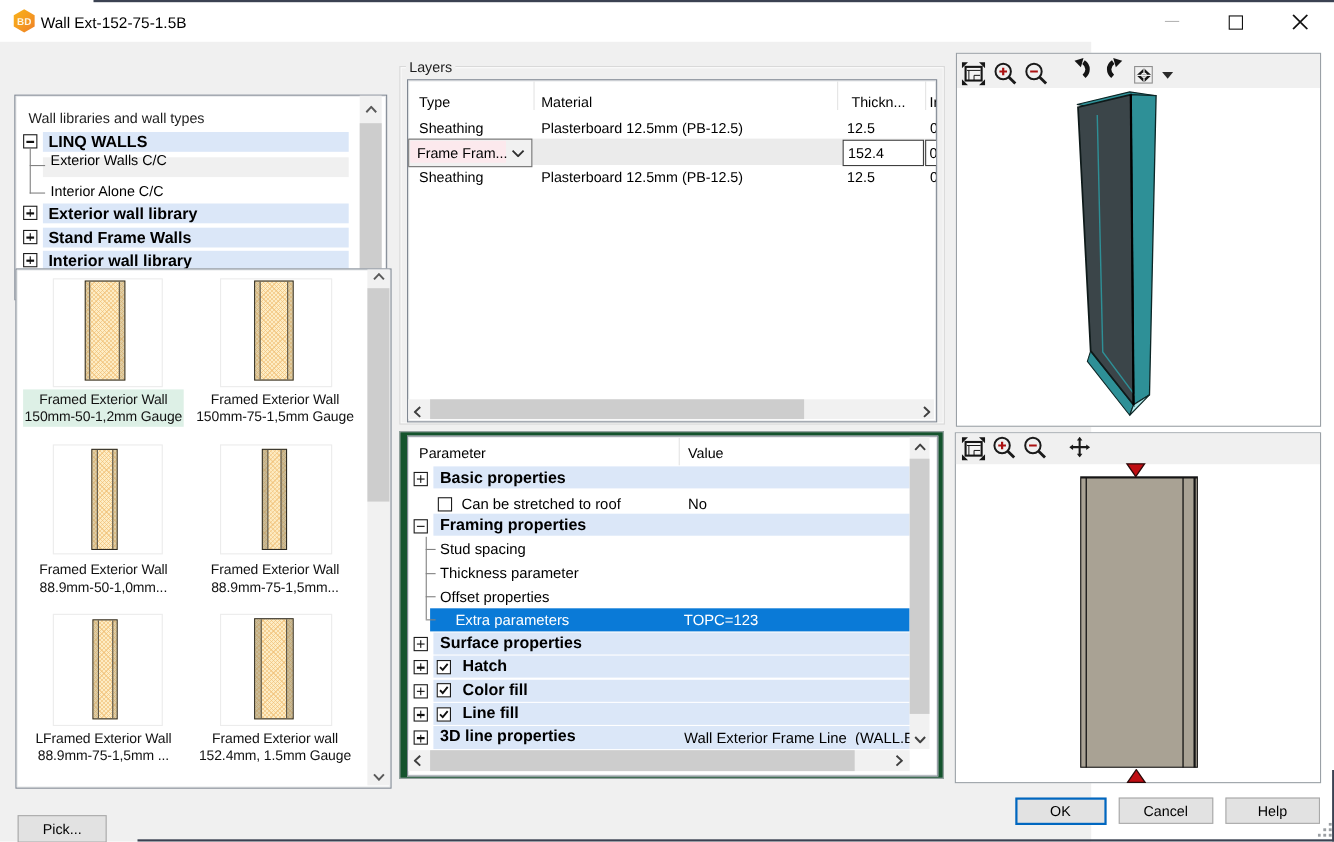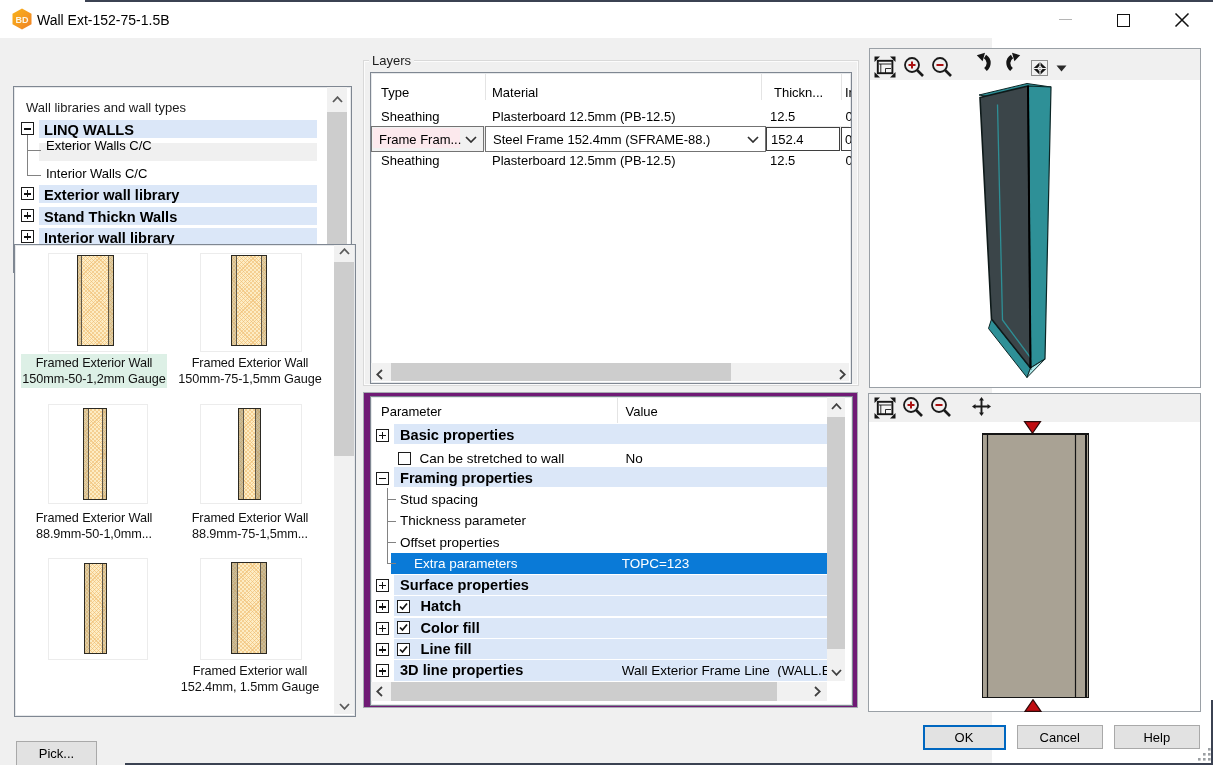--- a/index.html
+++ b/index.html
@@ -78,23 +78,23 @@
       <div class="abs" style="left:12.7px;top:125.3px;width:1.6px;height:7px;background:#111;"></div>
     <div class="plusbox" style="left:7px;top:143px;"></div>
       <div class="abs" style="left:10px;top:149px;width:7px;height:1.6px;background:#111;"></div>
       <div class="abs" style="left:12.7px;top:146.3px;width:1.6px;height:7px;background:#111;"></div>
     <div class="plusbox" style="left:7px;top:165px;"></div>
       <div class="abs" style="left:10px;top:171px;width:7px;height:1.6px;background:#111;"></div>
       <div class="abs" style="left:12.7px;top:168.3px;width:1.6px;height:7px;background:#111;"></div>
 
     <div class="txt bold15" style="left:30px;top:36px;">LINQ WALLS</div>
     <div class="txt" style="left:32px;top:52px;">Exterior Walls C/C</div>
-    <div class="txt" style="left:32px;top:80px;">Interior Walls C/C</div>
+    <div class="txt" style="left:32px;top:80px;">Interior Alone C/C</div>
     <div class="txt bold15" style="left:30px;top:101px;">Exterior wall library</div>
-    <div class="txt bold15" style="left:30px;top:123px;">Stand Thickn Walls</div>
+    <div class="txt bold15" style="left:30px;top:123px;">Stand Frame Walls</div>
     <div class="txt bold15" style="left:30px;top:144px;">Interior wall library</div>
     <div class="txt bold15" style="left:30px;top:166px;">Parameter wall library</div>
 
     <div class="sb-track" style="left:313px;top:0px;width:20px;height:183px;"></div>
     <svg class="abs" style="left:318px;top:9px;" width="11" height="7" viewBox="0 0 11 7">
         <path d="M1,6 L5.5,1.2 L10,6" stroke="#5a5a5a" stroke-width="1.8" fill="none"></path>
       </svg>
     <div class="sb-thumb" style="left:313px;top:25px;width:20px;height:134px;"></div>
     <svg class="abs" style="left:318px;top:170px;" width="11" height="7" viewBox="0 0 11 7">
         <path d="M1,1 L5.5,5.8 L10,1" stroke="#5a5a5a" stroke-width="1.8" fill="none"></path>
@@ -130,20 +130,21 @@
       </div>
     <div class="wall" style="left:216px;top:317px;width:35.5px;height:92px;">
         <div class="ws l w"></div>
         <div class="ws r w"></div>
       </div>
     <div class="abs" style="left:6px;top:109px;width:146px;height:34px;background:#ddf0e6;"></div>
     <div class="lbl" style="left:-1px;top:111px;width:160px;">Framed Exterior Wall<br>150mm-50-1,2mm Gauge</div>
     <div class="lbl" style="left:155px;top:111px;width:160px;">Framed Exterior Wall<br>150mm-75-1,5mm Gauge</div>
     <div class="lbl" style="left:-1px;top:266px;width:160px;">Framed Exterior Wall<br>88.9mm-50-1,0mm...</div>
     <div class="lbl" style="left:155px;top:266px;width:160px;">Framed Exterior Wall<br>88.9mm-75-1,5mm...</div>
+    <div class="lbl" style="left:-1px;top:419px;width:160px;">LFramed Exterior Wall<br>88.9mm-75-1,5mm ...</div>
     <div class="lbl" style="left:155px;top:419px;width:160px;">Framed Exterior wall<br>152.4mm, 1.5mm Gauge</div>
     <div class="sb-track" style="left:319px;top:0px;width:20px;height:469px;"></div>
     <svg class="abs" style="left:324px;top:3px;" width="11" height="7" viewBox="0 0 11 7">
         <path d="M1,6 L5.5,1.2 L10,6" stroke="#5a5a5a" stroke-width="1.8" fill="none"></path>
       </svg>
     <div class="sb-thumb" style="left:319px;top:17px;width:20px;height:194px;"></div>
     <svg class="abs" style="left:324px;top:458px;" width="11" height="7" viewBox="0 0 11 7">
         <path d="M1,1 L5.5,5.8 L10,1" stroke="#5a5a5a" stroke-width="1.8" fill="none"></path>
       </svg>
   </div>
@@ -164,26 +165,20 @@
     <div class="txt" style="left:474.5px;top:37px;">0</div>
 
     <div class="abs" style="left:0px;top:53px;width:478px;height:24px;background:#ebebeb;"></div>
     <div class="combo" style="left:0px;top:53px;width:111px;height:24px;background:#f1f1f1;">
       <div class="abs" style="left:1px;top:1px;width:87px;height:20px;background:#fce9ed;"></div>
       <div class="txt" style="left:7px;top:6px;">Frame Fram...</div>
       <svg class="abs" style="left:93px;top:9px;" width="12" height="7" viewBox="0 0 12 7">
           <path d="M1,1 L6,6 L11,1" stroke="#303030" stroke-width="1.7" fill="none"></path>
         </svg>
     </div>
-    <div class="combo" style="left:114px;top:53px;width:279px;height:24px;">
-      <div class="txt" style="left:7px;top:6px;">Steel Frame 152.4mm (SFRAME-88.)</div>
-      <svg class="abs" style="left:261px;top:9px;" width="12" height="7" viewBox="0 0 12 7">
-          <path d="M1,1 L6,6 L11,1" stroke="#303030" stroke-width="1.7" fill="none"></path>
-        </svg>
-    </div>
     <div class="combo" style="left:395px;top:54px;width:72px;height:22px;border-color:#3f3f3f;">
       <div class="txt" style="left:4px;top:5px;">152.4</div>
     </div>
     <div class="combo" style="left:470px;top:54px;width:20px;height:22px;border-color:#3f3f3f;">
       <div class="txt" style="left:3px;top:5px;">0</div>
     </div>
     <div class="txt" style="left:10px;top:81px;">Sheathing</div>
     <div class="txt" style="left:121px;top:81px;">Plasterboard 12.5mm (PB-12.5)</div>
     <div class="txt" style="left:399px;top:81px;">12.5</div>
     <div class="txt" style="left:474.5px;top:81px;">0</div>
@@ -191,21 +186,21 @@
     <div class="sb-track" style="left:0px;top:290px;width:478px;height:18px;"></div>
     <svg class="abs" style="left:5px;top:295.5px;" width="7" height="11" viewBox="0 0 7 11">
         <path d="M6,1 L1.2,5.5 L6,10" stroke="#404040" stroke-width="1.8" fill="none"></path>
       </svg>
     <div class="sb-thumb" style="left:20px;top:290px;width:340px;height:18px;"></div>
     <svg class="abs" style="left:468px;top:295.5px;" width="7" height="11" viewBox="0 0 7 11">
         <path d="M1,1 L5.8,5.5 L1,10" stroke="#404040" stroke-width="1.8" fill="none"></path>
       </svg>
   </div>
 
-  <div id="params" class="abs" style="left:363px;top:392px;width:495px;height:316px;border:1px solid #a8adb2;box-sizing:border-box;background:#701a75;">
+  <div id="params" class="abs" style="left:363px;top:392px;width:495px;height:316px;border:1px solid #a8adb2;box-sizing:border-box;background:#14532d;">
    <div class="panel" style="left:6px;top:3px;width:481px;height:308px;overflow:hidden;">
     <div class="abs" style="left:246px;top:1px;width:1px;height:25px;background:#e4e4e4;"></div>
     <div class="txt" style="left:10px;top:8px;">Parameter</div>
     <div class="txt" style="left:254.5px;top:8px;">Value</div>
 
     <div class="band" style="left:22.5px;top:27.1px;width:433.5px;height:20.4px;"></div>
     <div class="band" style="left:22.5px;top:70px;width:433.5px;height:20.4px;"></div>
     <div class="band" style="left:22.5px;top:177.7px;width:433.5px;height:20.4px;"></div>
     <div class="band" style="left:22.5px;top:199.1px;width:433.5px;height:20.4px;"></div>
     <div class="band" style="left:22.5px;top:220.5px;width:433.5px;height:20.4px;"></div>
@@ -248,21 +243,21 @@
     <div class="cb" style="left:26px;top:224px;"></div>
         <svg class="abs" style="left:28px;top:226px;" width="9" height="9" viewBox="0 0 9 9">
           <path d="M1,4.5 L3.5,7 L8,1.5" stroke="#111" stroke-width="1.7" fill="none"></path>
         </svg>
     <div class="cb" style="left:26px;top:245.5px;"></div>
         <svg class="abs" style="left:28px;top:247.5px;" width="9" height="9" viewBox="0 0 9 9">
           <path d="M1,4.5 L3.5,7 L8,1.5" stroke="#111" stroke-width="1.7" fill="none"></path>
         </svg>
 
     <div class="txt bold15" style="left:29px;top:30.6px;">Basic properties</div>
-    <div class="txt" style="left:48.5px;top:55px;font-size:13.5px;">Can be stretched to wall</div>
+    <div class="txt" style="left:48.5px;top:55px;font-size:13.5px;">Can be stretched to roof</div>
     <div class="txt" style="left:254.5px;top:55px;font-size:13.5px;">No</div>
     <div class="txt bold15" style="left:29px;top:73.5px;">Framing properties</div>
     <div class="txt" style="left:29px;top:96px;font-size:13.5px;">Stud spacing</div>
     <div class="txt" style="left:29px;top:117.4px;font-size:13.5px;">Thickness parameter</div>
     <div class="txt" style="left:29px;top:138.9px;font-size:13.5px;">Offset properties</div>
     <div class="txt" style="left:43px;top:160.3px;font-size:13.5px;color:#fff;">Extra parameters</div>
     <div class="txt" style="left:250.7px;top:160.3px;font-size:13.5px;color:#fff;">TOPC=123</div>
     <div class="txt bold15" style="left:29px;top:180.7px;">Surface properties</div>
     <div class="txt bold15" style="left:49.5px;top:202.1px;">Hatch</div>
     <div class="txt bold15" style="left:49.5px;top:223.5px;">Color fill</div>

